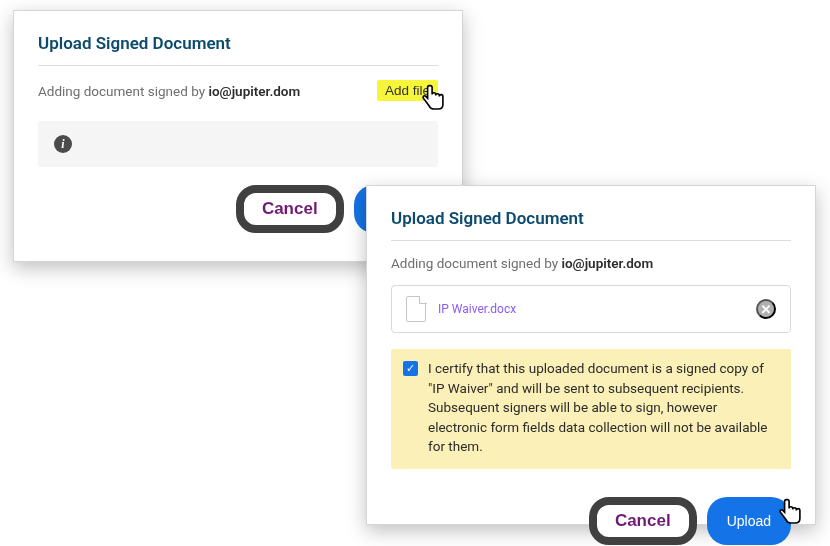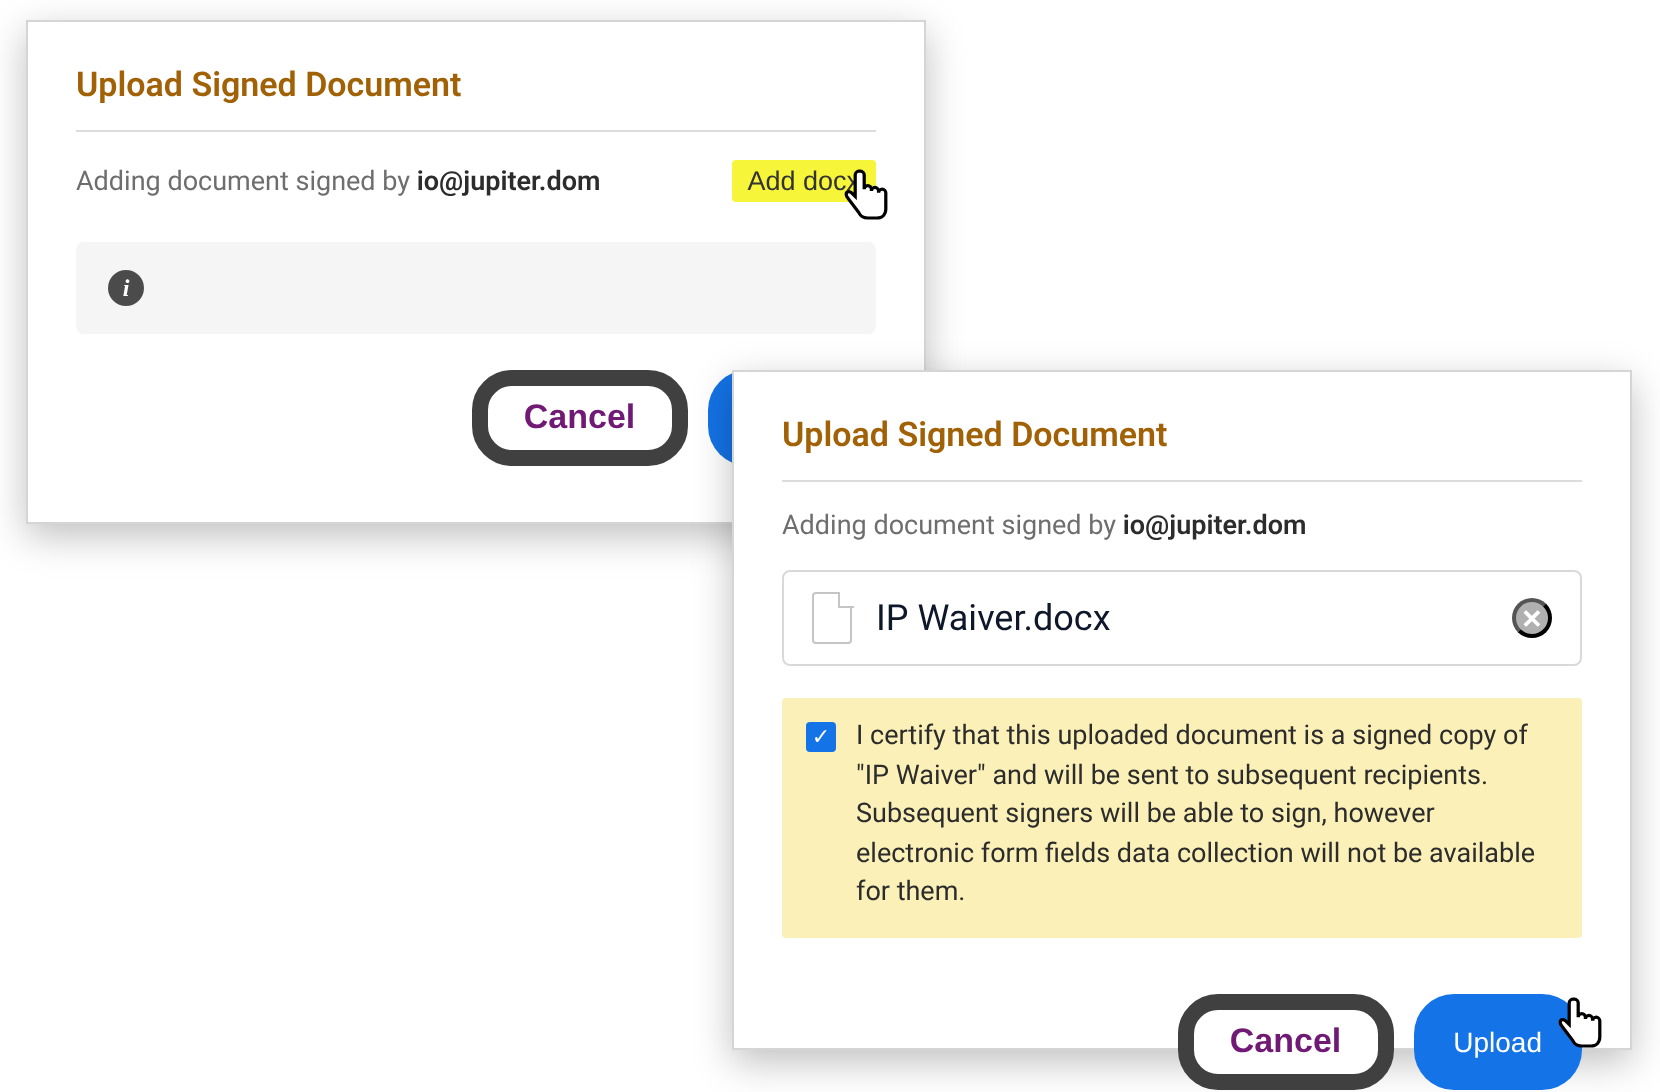--- a/index.html
+++ b/index.html
@@ -9,21 +9,21 @@
       position: absolute;
       background: #fff;
       border: 1px solid #d5d5d5;
       box-shadow: 0 6px 18px rgba(0,0,0,0.25);
       padding: 22px 24px 22px 24px;
     }
 
     .dialog-1 { left: 13px; top: 10px; width: 450px; height: 252px; }
     .dialog-2 { left: 366px; top: 185px; width: 450px; height: 340px; }
 
-    .dialog h2 { font-size: 17px; font-weight: 600; color: #a16207; margin-bottom: 12px; }
+    .dialog h2 { font-size: 17px; font-weight: 600; color: #0c4a6e; margin-bottom: 12px; }
 
     .hr { border: none; border-top: 1px solid #dcdcdc; margin-bottom: 14px; }
 
     .adding-row { display: flex; align-items: center; justify-content: space-between; font-size: 13.5px; color: #6e6e6e; margin-bottom: 20px; }
     .adding-row .who { color: #2c2c2c; font-weight: 600; }
 
     .add-file-btn {
       background: #f7f53a;
       color: #333;
       font-size: 13.5px;
@@ -101,21 +101,21 @@
     .filebox .doc-icn::after {
       content: "";
       position: absolute;
       top: -1.5px; right: -1.5px;
       width: 7px; height: 7px;
       border-left: 1.5px solid #c5c5c5;
       border-bottom: 1.5px solid #c5c5c5;
       background: #fff;
     }
     .filebox .meta { flex: 1; }
-    .filebox .fname { font-size: 18px; color: #0f172a; }
+    .filebox .fname { font-size: 12px; color: #8b5cf6; }
     .filebox .fsize { font-size: 12.5px; color: #7a7a7a; }
     .filebox .remove {
       width: 20px; height: 20px;
       border-radius: 50%;
       background: #b0b0b0;
       color: #fff;
       display: flex; align-items: center; justify-content: center;
       font-size: 13px;
       cursor: pointer;
       font-weight: 700;
@@ -158,21 +158,21 @@
 </head>
 <body>
 
 <div class="dialog dialog-1">
   <h2>Upload Signed Document</h2>
   <hr class="hr">
   <div class="adding-row">
     <span>
       <span>Adding document signed by </span><span class="who">io@jupiter.dom</span>
     </span>
-    <button class="add-file-btn">Add docx</button>
+    <button class="add-file-btn">Add file</button>
   </div>
   <div class="infobox">
     <span class="icn">i</span>
   </div>
   <div class="btn-row">
     <button class="btn-outline">Cancel</button>
     <button class="btn-primary" style="opacity:1">Upload</button>
   </div>
 </div>
 

